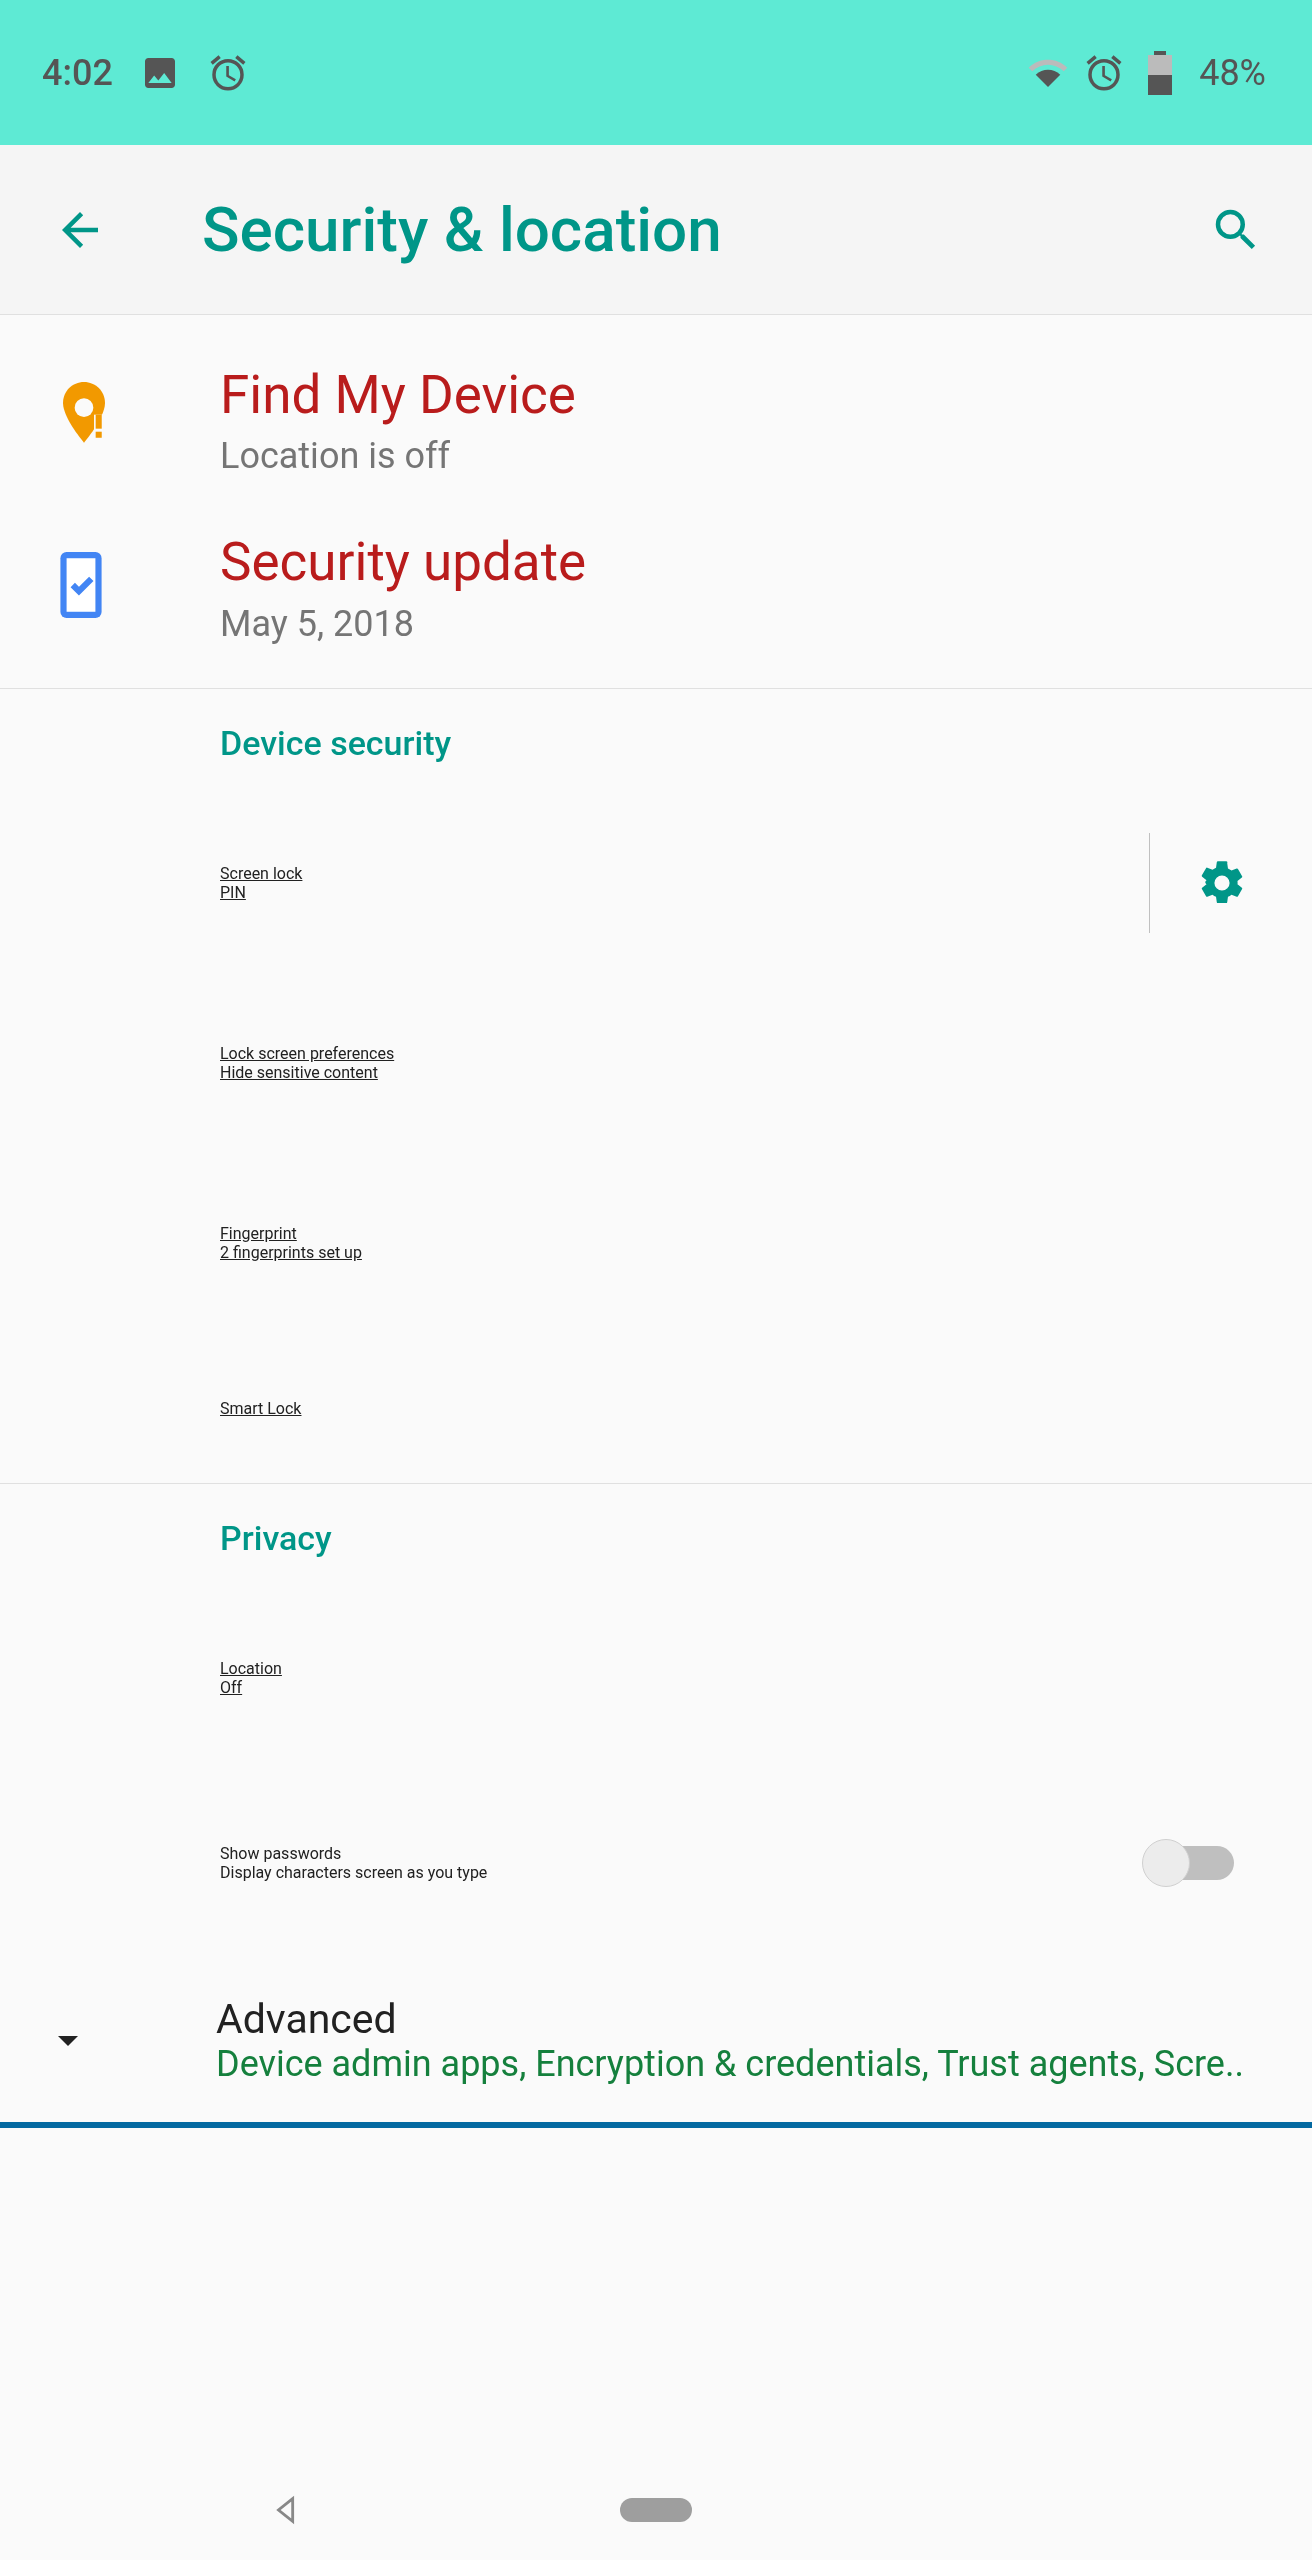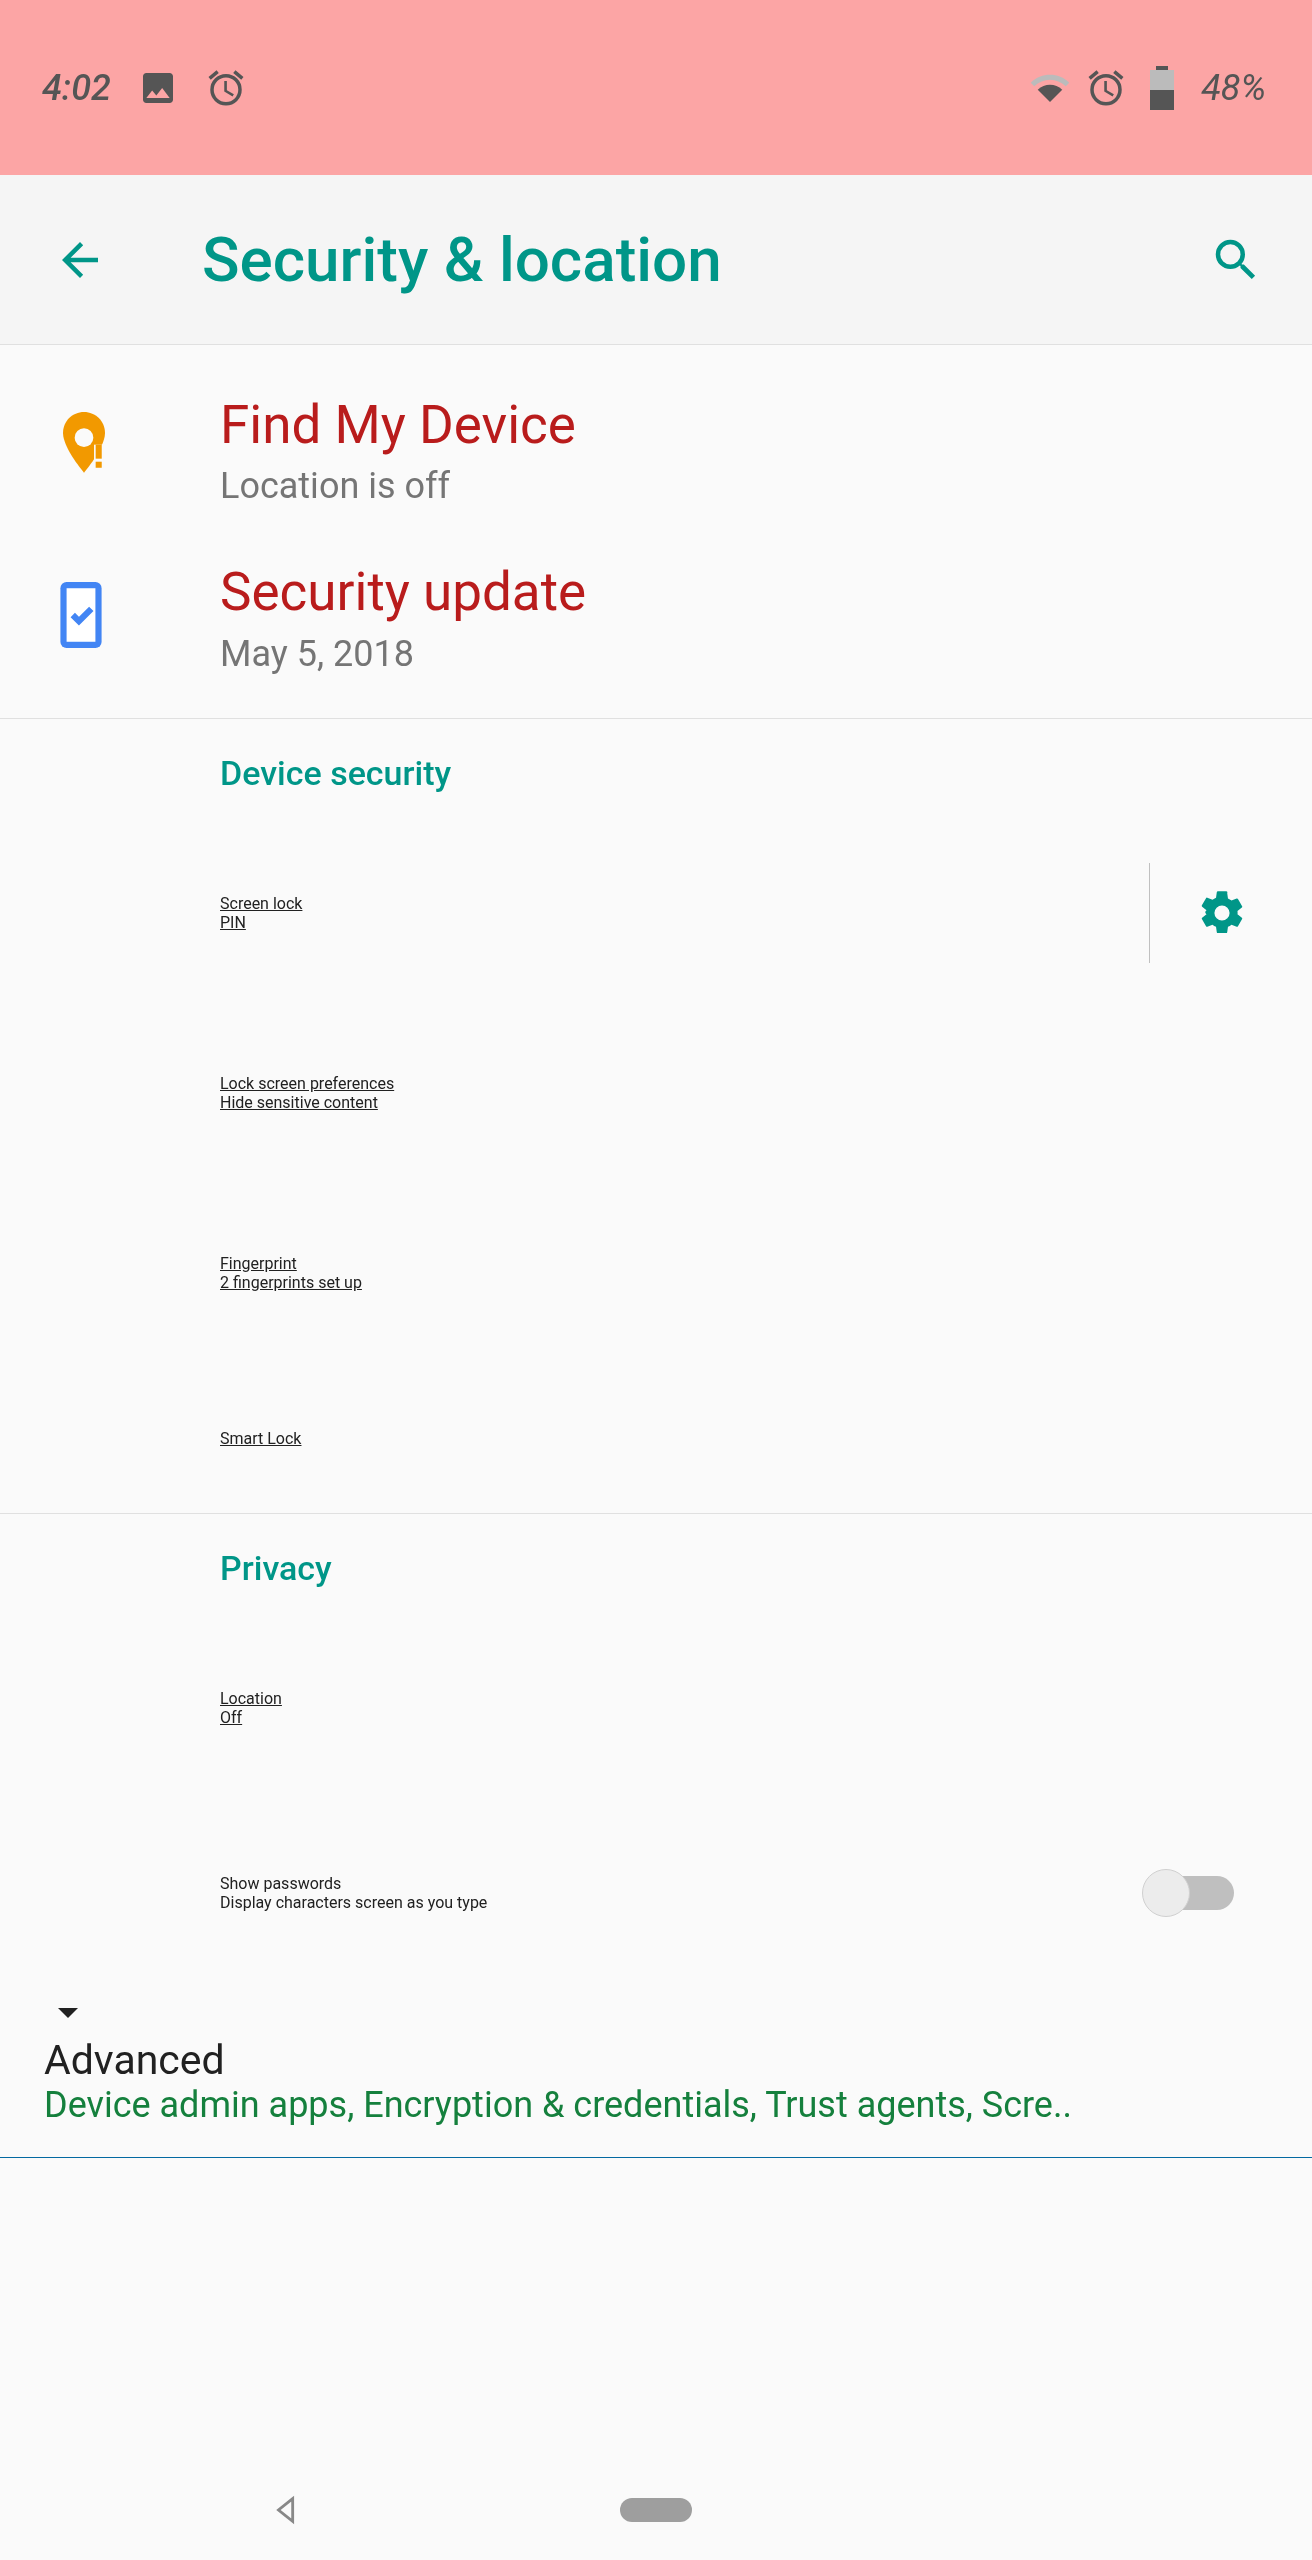--- a/index.html
+++ b/index.html
@@ -12,27 +12,26 @@
     height: 2560px;
     background: #fafafa;
     font-family: Roboto, "Helvetica Neue", Arial, sans-serif;
     color: #212121;
     overflow: hidden;
     position: relative;
   }
 
   
   .status-bar {
-    height: 175px;
-    background: #fca5a5;
+    height: 145px;
+    background: #5eead4;
     display: flex;
     align-items: center;
     padding: 0 46px 0 42px;
     color: #555;
-    font-style: italic;
   }
   .status-left {
     display: flex;
     align-items: center;
     gap: 26px;
     font-size: 36px;
     font-weight: 500;
   }
   .status-right {
     margin-left: auto;
@@ -196,24 +195,24 @@
     transform: translateY(-50%);
     width: 48px;
     height: 48px;
     border-radius: 50%;
     background: #ececec;
     border: 1px solid #d0d0d0;
   }
 
   .advanced-row {
     display: flex;
+    align-items: center;
     padding: 0 60px 0 44px;
     min-height: 170px;
-    border-bottom: 1px solid #0369a1;
-    flex-direction: column;
+    border-bottom: 6px solid #0369a1;
   }
   .advanced-row .chevron {
     width: 60px;
     display: flex;
     align-items: center;
     justify-content: flex-start;
     margin-right: 112px;
   }
   .advanced-row .title { font-size: 41px; }
   .advanced-row .sub {

